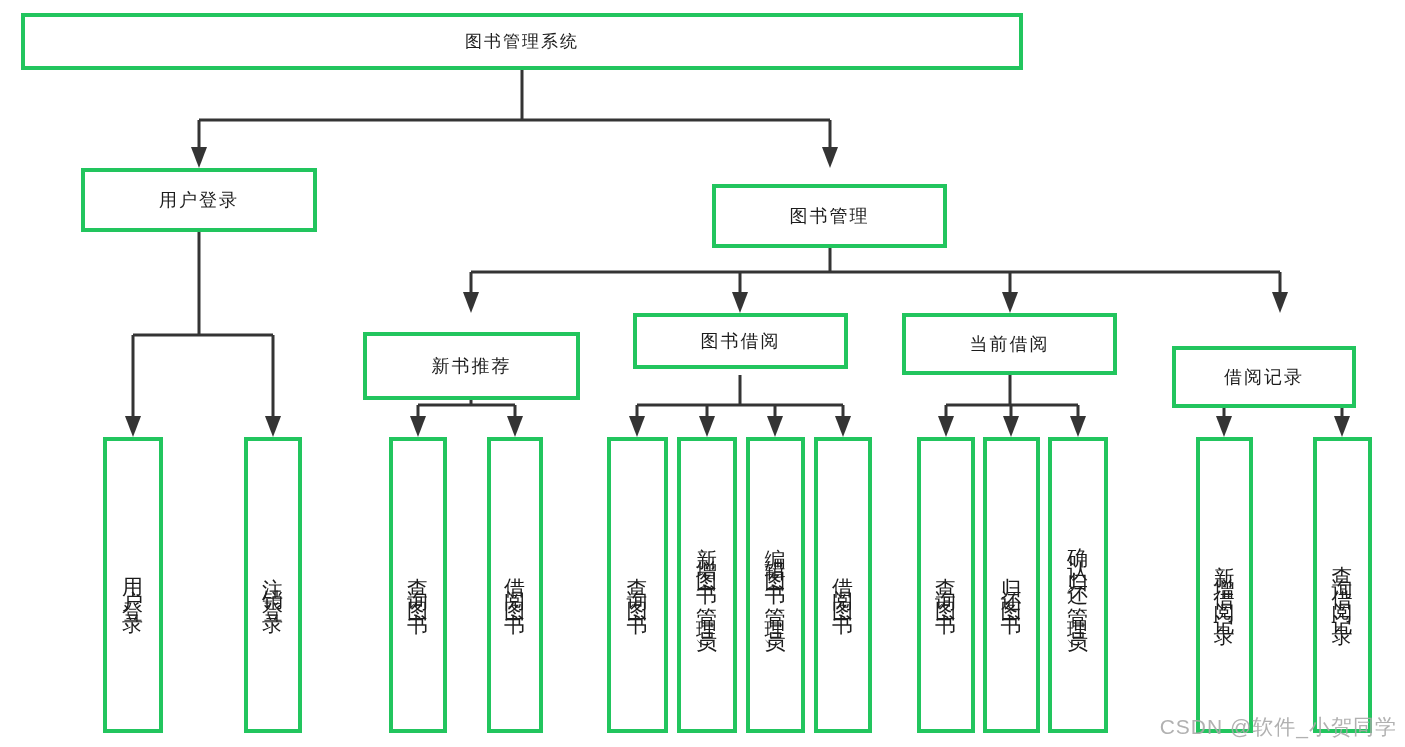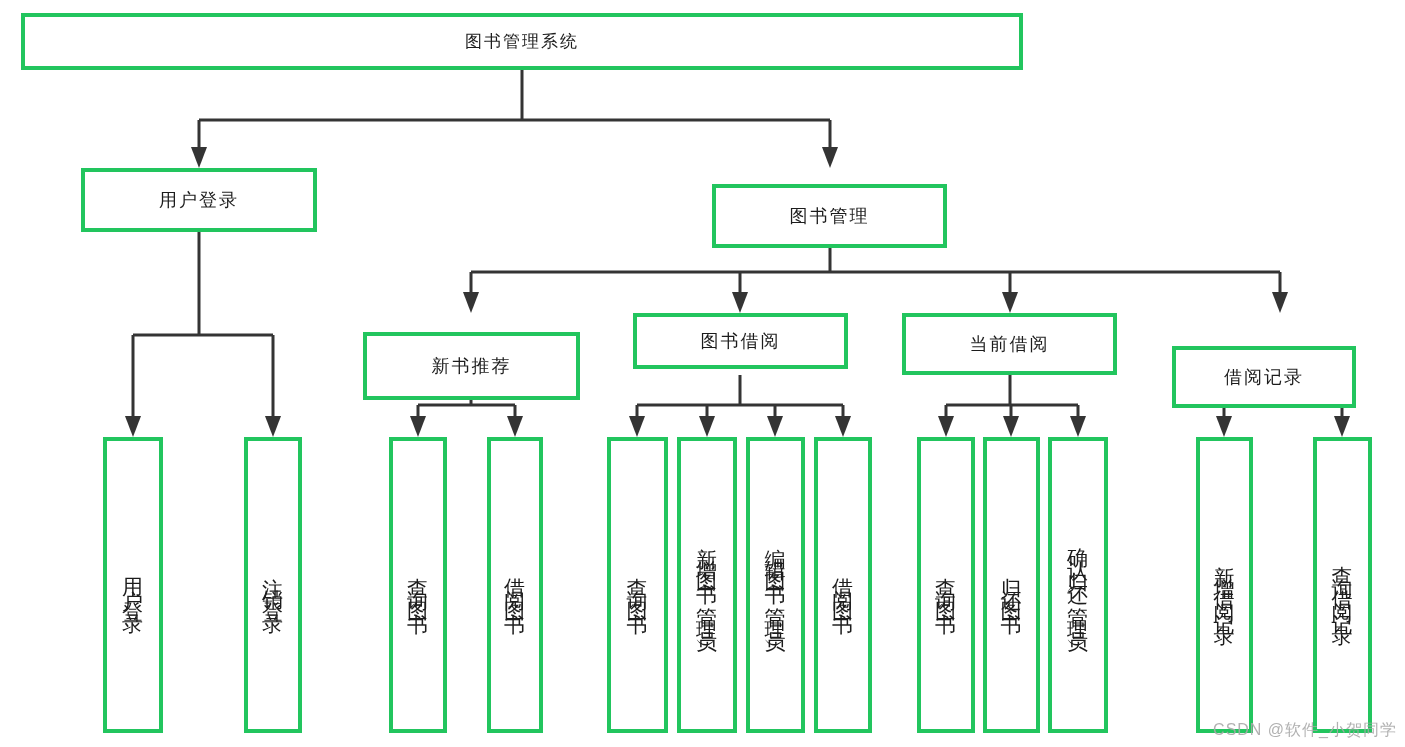--- a/index.html
+++ b/index.html
@@ -36,21 +36,21 @@
   }
   .leaf .vtext {
     writing-mode: vertical-rl;
     line-height: 1;
     white-space: nowrap;
   }
   #watermark {
     position: absolute;
     right: 8px;
     bottom: 6px;
-    font-size: 16px;
+    font-size: 21px;
     letter-spacing: 1px;
     color: rgba(168, 168, 168, 0.9);
     z-index: 5;
     white-space: nowrap;
   }
 </style>
 </head>
 <body>
 
 <div id="stage">

